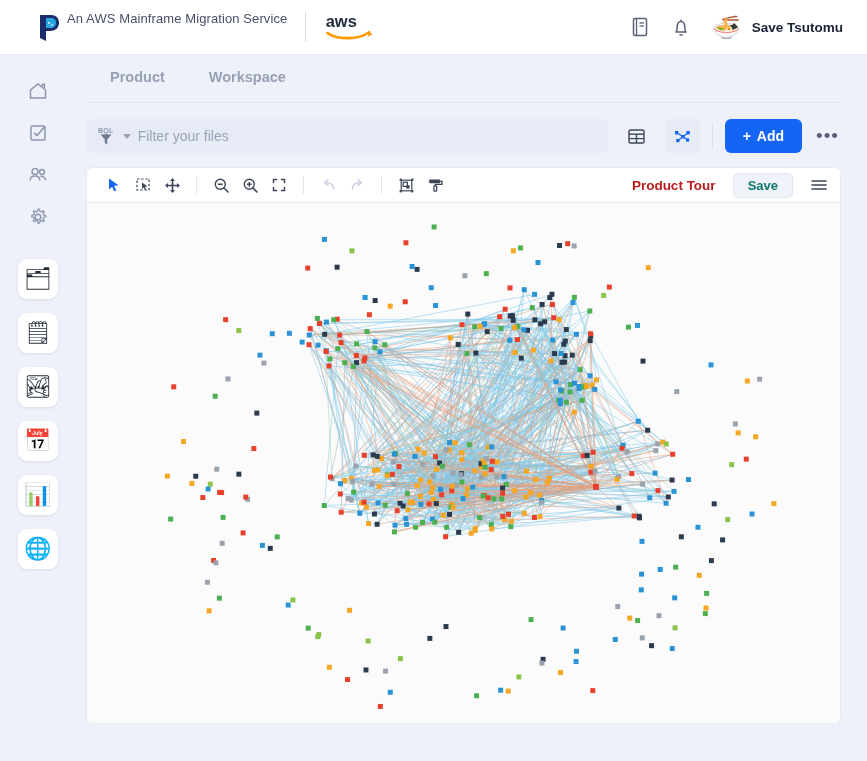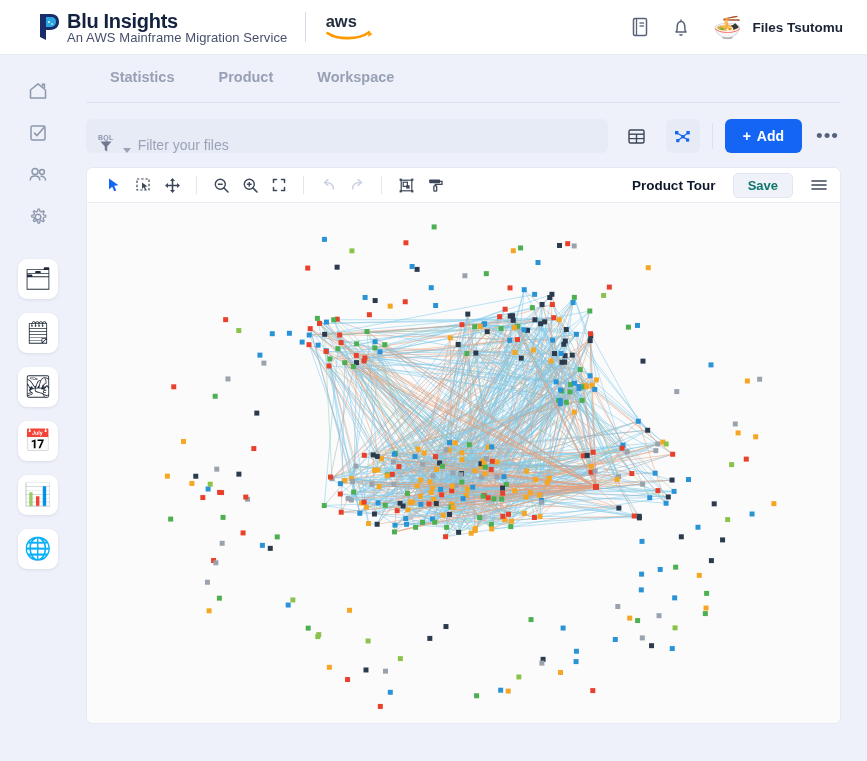--- a/index.html
+++ b/index.html
@@ -70,21 +70,21 @@
   .tab {
     font-size:14.5px; font-weight:bold; color:#97a0b5;
     padding: 14px 22px 15px; cursor:pointer; white-space:nowrap;
     border-bottom:3px solid transparent; margin-bottom:-1px;
   }
   .tab.active { color:#1565f5; border-bottom-color:#1565f5; }
 
   .toolbar-row { display:flex; align-items:center; gap:12px; padding:16px 0 14px; }
   .filter-box {
     flex:1 1 auto; height:34px; background:#e6ebf6; border-radius:6px;
-    display:flex; align-items:flex-end; padding: 0 12px; gap:7px; cursor:text;
+    display:flex; align-items:center; padding: 0 12px; gap:7px; cursor:text;
     min-width:0;
   }
   .bql { display:flex; flex-direction:column; align-items:center; line-height:1; }
   .bql-label { font-size:7px; font-weight:bold; color:#8d97ad; letter-spacing:.3px; margin-bottom:-1px;}
   .caret-dn { width:0;height:0;border-left:4px solid transparent;border-right:4px solid transparent;
               border-top:5px solid #9aa3b8; margin-left:2px; }
   .filter-ph { font-size:14px; color:#9aa3b8; }
 
   .icon-btn {
     width:34px; height:34px; border-radius:6px; display:flex;
@@ -105,21 +105,21 @@
     background:#ffffff; border:1px solid #e4e9f3; border-radius:7px;
     height:557px; display:flex; flex-direction:column; overflow:hidden;
   }
   .gtoolbar {
     height:35px; flex:0 0 35px; display:flex; align-items:center;
     padding: 0 10px 0 14px; gap:3px; border-bottom:1px solid #e8ecf5; background:#fff;
   }
   .tb { width:26px; height:24px; display:flex; align-items:center; justify-content:center; cursor:pointer; }
   .tbsep { width:1px; height:18px; background:#e1e6f1; margin:0 8px; }
   .tour {
-    margin-left:auto; font-size:13.5px; font-weight:bold; color:#0f172a; cursor:pointer;
+    margin-left:auto; font-size:13.5px; font-weight:bold; color:#b91c1c; cursor:pointer;
     white-space:nowrap;
   }
   .save-btn {
     margin-left:14px; height:25px; padding:0 14px; border-radius:5px;
     background:#eff2f8; border:1px solid #e1e6f1; color:#0f766e;
     font-size:13px; font-weight:bold; display:flex; align-items:center; cursor:default;
   }
   .burger { margin-left:12px; width:22px; height:22px; display:flex; align-items:center; justify-content:center; cursor:pointer;}
 
   .canvas { flex:1 1 auto; background:#fbfbfc; position:relative; overflow:hidden; }
@@ -131,21 +131,20 @@
 <div class="header">
   <div class="brand">
     <div class="brand-logo">
       <svg class="brand-mark" viewBox="0 0 22 28">
         <path d="M2 1 L13 1 C19 1 21 5 21 9 C21 14 17 17 12 17 L8 17 L8 27 L2 24 Z" fill="#1a2d6b"></path>
         <path d="M8 4 L13 4 C17 4 18 6.5 18 9 C18 12 15.5 14 12 14 L8 14 Z" fill="#2aa6e0"></path>
         <circle cx="11" cy="9" r="1.1" fill="#fff" opacity=".85"></circle>
         <circle cx="14" cy="11" r="0.9" fill="#fff" opacity=".7"></circle>
       </svg>
       <div class="brand-text">
-        <div class="brand-name">Blu Insights</div>
         <div class="brand-sub">An AWS Mainframe Migration Service</div>
       </div>
     </div>
     <div class="brand-div"></div>
     <svg class="aws-logo" viewBox="0 0 60 36">
       <text x="2" y="18" font-family="'Liberation Sans', sans-serif" font-size="19" font-weight="bold" fill="#232f3e">aws</text>
       <path d="M4 25 C16 33 40 33 52 24" stroke="#ff9900" stroke-width="3" fill="none" stroke-linecap="round"></path>
       <path d="M52 24 l-1.5 5.5 l5.5 -3.5 z" fill="#ff9900"></path>
     </svg>
   </div>
@@ -157,21 +156,21 @@
       <line x1="9.5" y1="7" x2="14" y2="7" stroke="#58627a" stroke-width="1.3"></line>
       <line x1="9.5" y1="10" x2="14" y2="10" stroke="#58627a" stroke-width="1.3"></line>
     </svg>
     <svg class="hicon" viewBox="0 0 20 22">
       <path d="M5 16 C5 16 6.2 14.8 6.2 11.5 C6.2 8 7.8 5.5 10 5.5 C12.2 5.5 13.8 8 13.8 11.5 C13.8 14.8 15 16 15 16 Z" fill="none" stroke="#58627a" stroke-width="1.5" stroke-linejoin="round"></path>
       <path d="M8.6 18.3 a1.6 1.6 0 0 0 2.8 0" fill="none" stroke="#58627a" stroke-width="1.4"></path>
       <line x1="10" y1="3.6" x2="10" y2="5.5" stroke="#58627a" stroke-width="1.4"></line>
     </svg>
     <div class="user-chip">
       <div class="avatar">🍜</div>
-      <div class="user-name">Files Tsutomu</div>
+      <div class="user-name">Save Tsutomu</div>
     </div>
   </div>
 </div>
 
 <div class="body-wrap">
 
   <div class="sidebar">
     <div class="nav-btn">
       <svg width="22" height="22" viewBox="0 0 22 22">
         <path d="M3.5 10 L11 3.8 L18.5 10 L18.5 18 L3.5 18 Z" fill="none" stroke="#8d97ad" stroke-width="1.5" stroke-linejoin="round"></path>
@@ -205,21 +204,20 @@
     <div class="app-card">🗒</div>
     <div class="app-card">🏞</div>
     <div class="app-card">📅</div>
     <div class="app-card">📊</div>
     <div class="app-card">🌐</div>
   </div>
 
   <div class="main">
 
     <div class="tabs">
-      <div class="tab">Statistics</div>
       <div class="tab">Product</div>
       <div class="tab">Workspace</div>
     </div>
 
     <div class="toolbar-row">
       <div class="filter-box">
         <div class="bql">
           <span class="bql-label">BQL</span>
           <svg width="14" height="13" viewBox="0 0 14 13">
             <path d="M1.5 1.5 L12.5 1.5 L8.2 6.6 L8.2 11.5 L5.8 9.9 L5.8 6.6 Z" fill="#6f7a91"></path>

